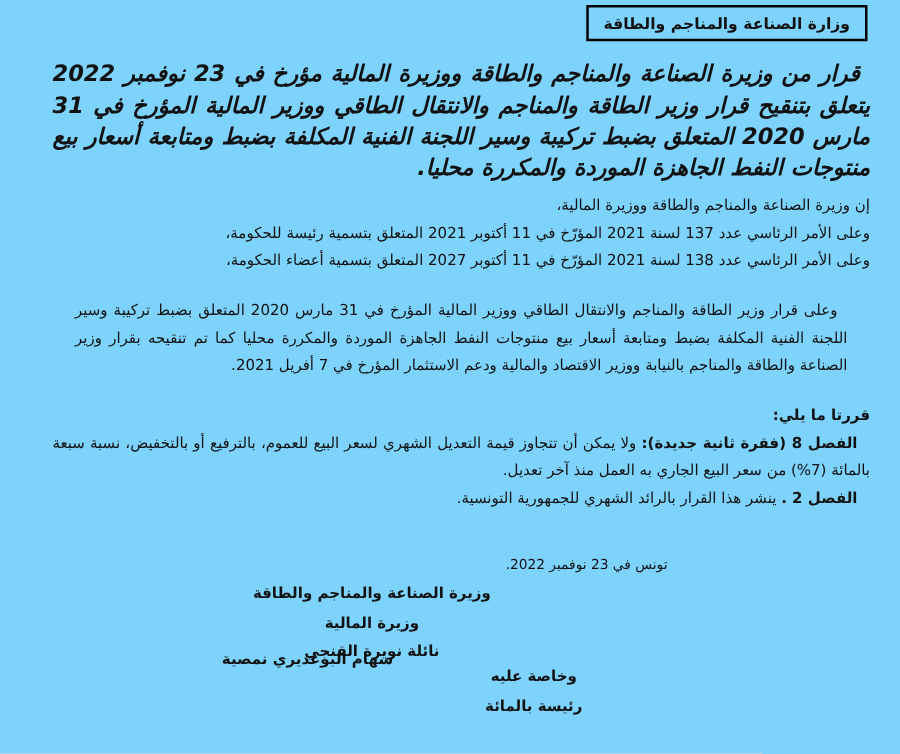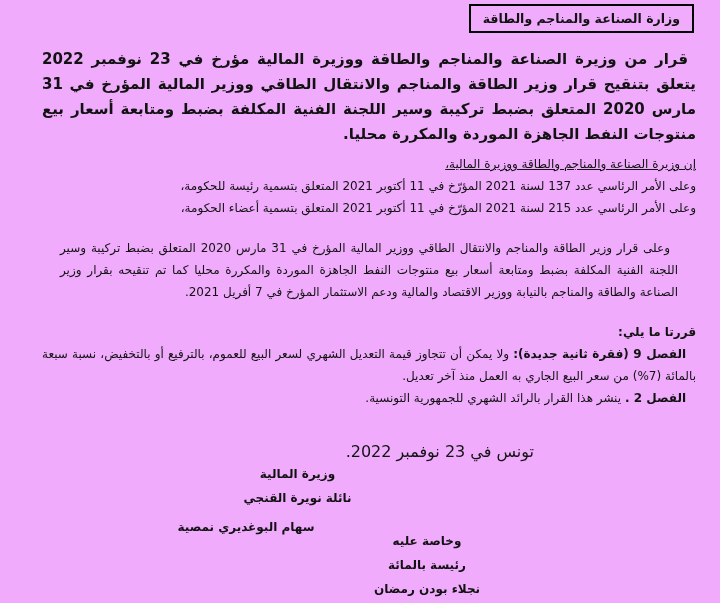--- a/index.html
+++ b/index.html
@@ -1,21 +1,21 @@
 <!DOCTYPE html>
 <html dir="rtl" lang="ar"><head>
 <meta charset="utf-8">
 <style>
   html, body { margin: 0; padding: 0; background: #e8e8e8; }
   .page {
     position: relative;
     width: 720px;
     height: 603px;
     margin: 0 auto;
-    background: #f0abfc;
+    background: #7dd3fc;
     color: #121212;
     font-family: "DejaVu Sans", sans-serif;
     direction: rtl;
     overflow: hidden;
   }
   .ministry-box {
     width: fit-content;
     min-width: 180px;
     margin: 4px 26px 0 0;
     border: 2px solid #000000;
@@ -26,38 +26,39 @@
     letter-spacing: 0.2px;
   }
   .content {
     padding: 0 24px 0 42px;
     font-size: 12px;
     line-height: 22px;
     text-align: right;
   }
   .title-par {
     margin: 14px 0 0 0;
-    font-size: 15px;
+    font-size: 18px;
     font-weight: bold;
     line-height: 25px;
     text-align: justify;
     text-indent: 8px;
+    font-style: italic;
   }
-  .intro-line { margin: 6px 0 0 0; text-decoration: underline; }
+  .intro-line { margin: 6px 0 0 0; }
   .visa-line { margin: 0; }
   .visa-par { margin: 18px; text-align: justify; text-indent: 8px; }
   .lead-line { margin: 0; font-weight: bold; }
   .article-par { margin: 0; text-align: justify; text-indent: 10px; }
   .article-label { font-weight: bold; }
   p { padding: 0; }
   .place-date {
     position: absolute;
     top: 441px;
     right: 186px;
-    font-size: 16px;
+    font-size: 11px;
     line-height: 22px;
     white-space: nowrap;
   }
   .sig { position: absolute; font-size: 12px; font-weight: bold; text-align: center; }
   .sig-minister { top: 463px; right: 325px; width: 195px; line-height: 23.5px; }
   .sig-seen     { top: 529px; right: 218px; width: 150px; line-height: 24px; }
   .sig-finance-name { top: 515px; right: 396px; width: 156px; line-height: 24px; white-space: nowrap; text-align: center; }
   .sig div { margin: 0; }
 </style>
 </head>
@@ -69,42 +70,42 @@
     <span>وزارة الصناعة والمناجم والطاقة</span>
   </div>
 
   <div class="content">
 
     <p class="title-par">قرار من وزيرة الصناعة والمناجم والطاقة ووزيرة المالية مؤرخ في 23 نوفمبر 2022 يتعلق بتنقيح قرار وزير الطاقة والمناجم والانتقال الطاقي ووزير المالية المؤرخ في 31 مارس 2020 المتعلق بضبط تركيبة وسير اللجنة الفنية المكلفة بضبط ومتابعة أسعار بيع منتوجات النفط الجاهزة الموردة والمكررة محليا.</p>
 
     <p class="intro-line">إن وزيرة الصناعة والمناجم والطاقة ووزيرة المالية،</p>
 
     <p class="visa-line">وعلى الأمر الرئاسي عدد 137 لسنة 2021 المؤرّخ في 11 أكتوبر 2021 المتعلق بتسمية رئيسة للحكومة،</p>
-    <p class="visa-line">وعلى الأمر الرئاسي عدد 215 لسنة 2021 المؤرّخ في 11 أكتوبر 2021 المتعلق بتسمية أعضاء الحكومة،</p>
+    <p class="visa-line">وعلى الأمر الرئاسي عدد 138 لسنة 2021 المؤرّخ في 11 أكتوبر 2027 المتعلق بتسمية أعضاء الحكومة،</p>
     <p class="visa-par">وعلى قرار وزير الطاقة والمناجم والانتقال الطاقي ووزير المالية المؤرخ في 31 مارس 2020 المتعلق بضبط تركيبة وسير اللجنة الفنية المكلفة بضبط ومتابعة أسعار بيع منتوجات النفط الجاهزة الموردة والمكررة محليا كما تم تنقيحه بقرار وزير الصناعة والطاقة والمناجم بالنيابة ووزير الاقتصاد والمالية ودعم الاستثمار المؤرخ في 7 أفريل 2021.</p>
 
     <p class="lead-line">قررتا ما يلي:</p>
 
 
-    <p class="article-par"><span class="article-label">الفصل 9 (فقرة ثانية جديدة):</span>
+    <p class="article-par"><span class="article-label">الفصل 8 (فقرة ثانية جديدة):</span>
       <span>ولا يمكن أن تتجاوز قيمة التعديل الشهري لسعر البيع للعموم، بالترفيع أو بالتخفيض، نسبة سبعة بالمائة ⁦(%7)⁩ من سعر البيع الجاري به العمل منذ آخر تعديل.</span></p>
 
     <p class="article-par"><span class="article-label">الفصل 2 .</span>
       <span>ينشر هذا القرار بالرائد الشهري للجمهورية التونسية.</span></p>
 
   </div>
 
   <div class="place-date">تونس في 23 نوفمبر 2022.</div>
 
   <div class="sig sig-minister">
+    <div>وزيرة الصناعة والمناجم والطاقة</div>
     <div>وزيرة المالية</div>
     <div>نائلة نويرة القنجي</div>
   </div>
 
   <div class="sig sig-finance-name">سهام البوغديري نمصية</div>
 
   <div class="sig sig-seen">
     <div>وخاصة عليه</div>
     <div>رئيسة بالمائة</div>
-    <div>نجلاء بودن رمضان</div>
   </div>
 
 </div>
 
 </body></html>

